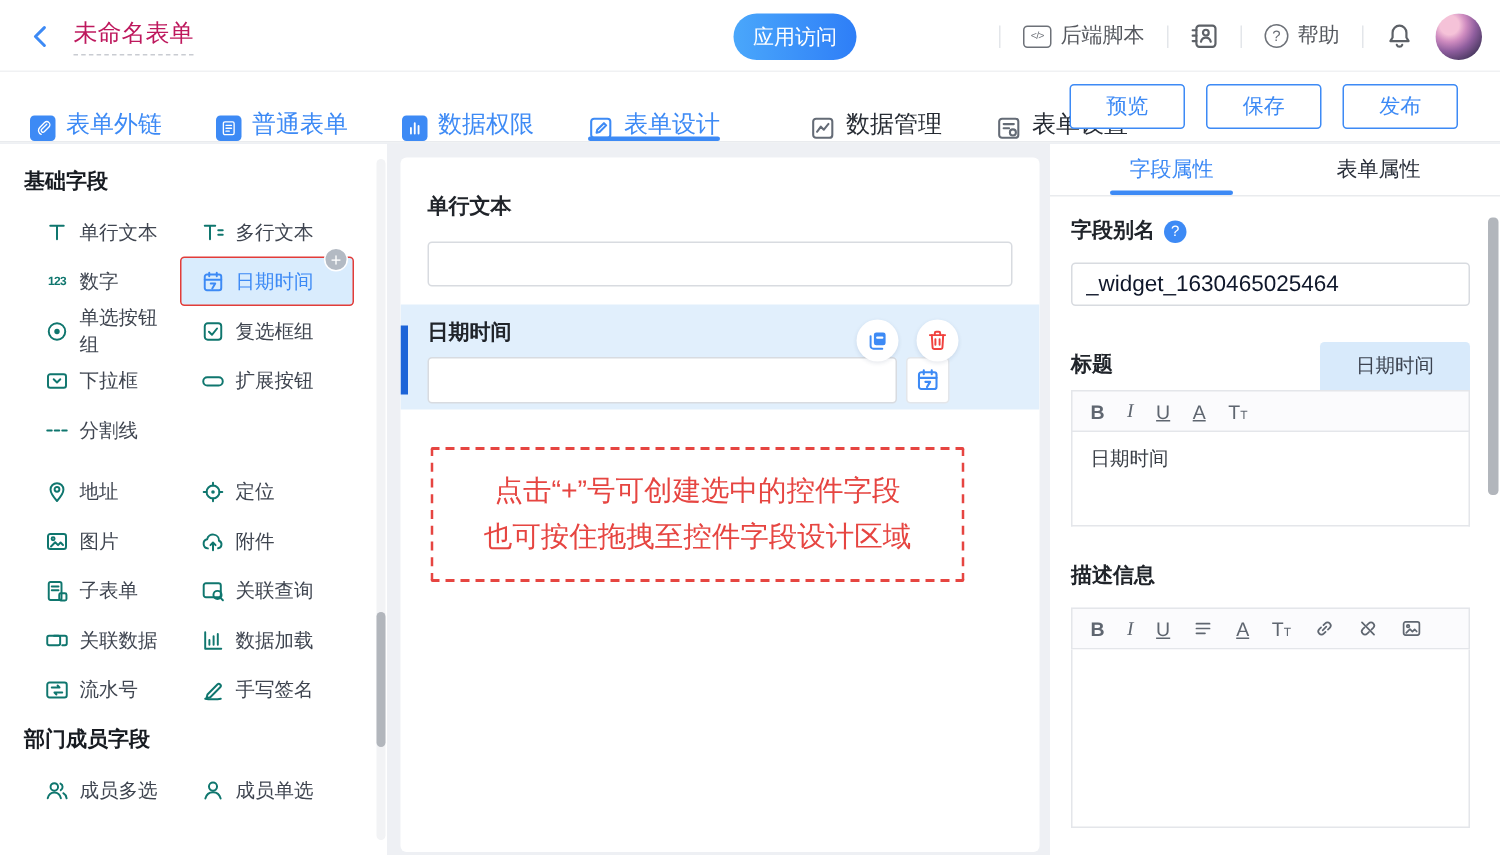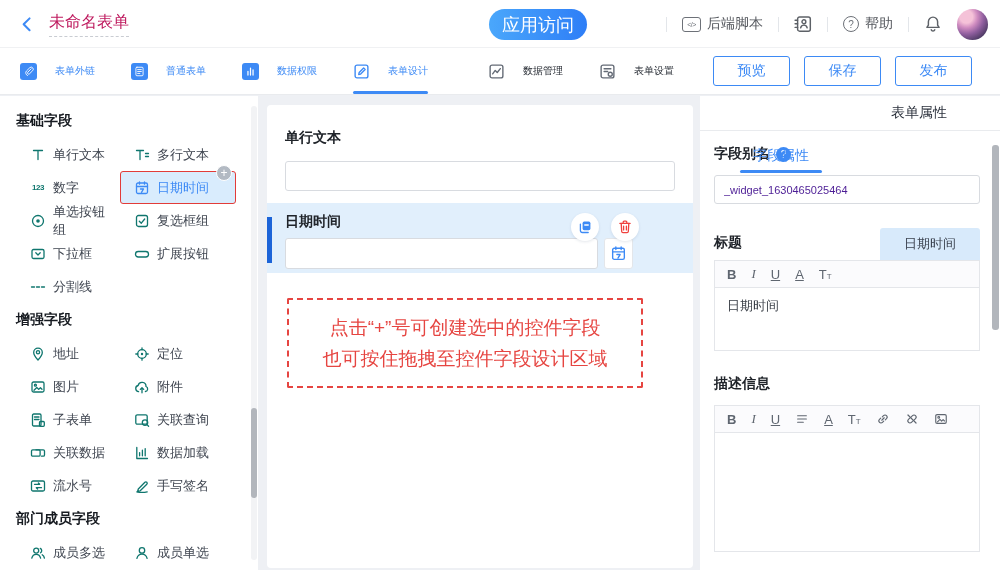--- a/index.html
+++ b/index.html
@@ -6,37 +6,37 @@
   html,body { width:1000px; height:570px; overflow:hidden; }
   body { font-family:"Liberation Sans","DejaVu Sans",sans-serif; background:#eef0f4; position:relative; color:#333; }
   svg { display:block; }
 
   
   .topbar { position:absolute; left:0; top:0; width:1000px; height:48px; background:#fff; border-bottom:1px solid #f0f1f3; z-index:5; }
   .tb-left { position:absolute; left:18px; top:0; height:48px; display:flex; align-items:center; gap:13px; }
   .back-ic { width:18px; height:18px; color:#3d8af5; cursor:pointer; }
   .doc-title { font-size:16px; color:#be185d; padding-bottom:3px; border-bottom:1px dashed #c9ccd2; }
   .access-btn { position:absolute; left:489px; top:9px; height:31px; padding:0 13px; border:none; border-radius:16px;
-    background:linear-gradient(90deg,#4aa7fb,#2e7ef7); color:#fff; font-size:18px; display:flex; align-items:center; cursor:pointer; }
+    background:linear-gradient(90deg,#4aa7fb,#2e7ef7); color:#fff; font-size:14px; display:flex; align-items:center; cursor:pointer; }
   .tb-right { position:absolute; right:12px; top:0; height:48px; display:flex; align-items:center; gap:15px; }
   .tb-item { display:flex; align-items:center; gap:6px; font-size:14px; color:#55585e; cursor:pointer; }
   .tb-div { width:1px; height:15px; background:#e3e6ea; }
   .codebox { width:19px; height:15px; border:1.2px solid #6d7178; border-radius:3px; font-size:7px; color:#6d7178;
     display:flex; align-items:center; justify-content:center; letter-spacing:-0.5px; }
   .qmark { width:16px; height:16px; border:1.2px solid #6d7178; border-radius:50%; font-size:10px; color:#6d7178;
     display:flex; align-items:center; justify-content:center; }
   .tb-ic { width:18px; height:18px; color:#5d6167; }
   .avatar { width:31px; height:31px; border-radius:50%; cursor:pointer;
     background:radial-gradient(circle at 30% 25%, #f5c2d8 0 20%, #cf8cc0 35%, #8f5e9e 55%, #4c3a63 80%),
                linear-gradient(135deg,#9fd8e8,#d06fa8); }
 
   
   .navbar { position:absolute; left:0; top:48px; width:1000px; height:47px; background:#fff; border-bottom:1px solid #e9ebee; z-index:4; }
   .nav-tabs { position:absolute; left:20px; top:0; height:100%; display:flex; align-items:center; gap:36px; }
-  .nav-tab { position:relative; height:100%; display:flex; align-items:center; gap:18px; font-size:10px; cursor:pointer; }
+  .nav-tab { position:relative; height:100%; display:flex; align-items:flex-end; gap:7px; font-size:16px; cursor:pointer; }
   .nav-tab.filled .ntxt, .nav-tab.active .ntxt { color:#3d8af5; }
   .nav-tab.plain .ntxt { color:#262b33; }
   .nav-tab.active::after { content:''; position:absolute; left:0; right:0; bottom:0; height:3px; background:#3d8af5; border-radius:2px; }
   .nav-tab.active { margin-right:24px; }
   .nic { width:17px; height:17px; display:flex; align-items:center; justify-content:center; }
   .nic.nf { background:#3d8af5; border-radius:3px; color:#fff; padding:3px; }
   .nav-tab.active .nic { color:#3d8af5; }
   .nav-tab.plain .nic { color:#646b76; }
   .actions { position:absolute; right:28px; top:8px; display:flex; gap:14px; }
   .act-btn { width:77px; height:30px; background:#fff; border:1px solid #3d8af5; border-radius:3px; color:#3d8af5;
@@ -75,28 +75,28 @@
   .circ span { width:16px; height:16px; display:block; }
   .circ.copy { right:94px; color:#3d8af5; }
   .circ.del { right:54px; color:#f0413e; }
   .hint-box { position:absolute; left:20px; top:193px; width:356px; height:90px; border:2px dashed #e64541; border-radius:2px;
     display:flex; flex-direction:column; align-items:center; justify-content:center; color:#e64541; font-size:19px; line-height:31px; }
 
   
   .panel { position:absolute; left:700px; top:96px; width:300px; bottom:0; background:#fff; }
   .p-tabs { height:35px; border-bottom:1px solid #e9ebee; display:flex; justify-content:center; gap:74px; }
   .p-tab { position:relative; height:100%; display:flex; align-items:center; font-size:14px; color:#2b313c; cursor:pointer; padding:0 4px; }
-  .p-tab.on { color:#3d8af5;margin-top:43px; }
+  .p-tab.on { color:#3d8af5; }
   .p-tab.on::after { content:''; position:absolute; left:-9px; right:-9px; bottom:0; height:3px; background:#3d8af5; border-radius:2px; }
   .p-body { padding:14px 20px 0 14px; }
   .p-lab { font-size:14px; font-weight:bold; color:#20242a; display:flex; align-items:center; gap:6px; }
   .q-badge { width:15px; height:15px; border-radius:50%; background:#3d8af5; color:#fff; font-size:10px; font-weight:normal;
     display:flex; align-items:center; justify-content:center; cursor:pointer; }
   .p-input { margin-top:12px; width:266px; height:29px; border:1px solid #d8dbe0; border-radius:3px; padding:0 9px;
-    font-size:11px; color:#4c1d95; outline:none; font-family:inherit; background:#fff; }
+    font-size:15px; color:#0f172a; outline:none; font-family:inherit; background:#fff; }
   .title-row { position:relative; height:34px; margin-top:22px; }
   .title-row .p-lab { position:absolute; left:0; bottom:8px; }
   .t-badge { position:absolute; right:0; bottom:0; width:100px; height:32px; background:#d8eafb; border-radius:3px 3px 0 0;
     display:flex; align-items:center; justify-content:center; font-size:13px; color:#3c4350; }
   .ed-toolbar { width:266px; height:28px; background:#fbfbfd; border:1px solid #e4e6ea; display:flex; align-items:center;
     gap:15px; padding:0 12px; color:#5f6670; font-size:13px; }
   .ed-toolbar .tool { cursor:pointer; display:flex; align-items:center; }
   .ed-toolbar i { font-family:"Liberation Serif",serif; }
   .ul { text-decoration:underline; }
   .fs span { font-size:8px; }
@@ -289,21 +289,20 @@
         </div>
         <div class="si">
           <span class="fi">
             <svg viewBox="0 0 16 16" fill="none" stroke="currentColor" stroke-width="1.3" stroke-linecap="round" stroke-linejoin="round" style="width:100%;height:100%">
               <path d="M1.5 8h3M6.5 8h3M11.5 8h3"></path>
             </svg>
           </span>
           <span>分割线</span>
         </div>
       </div>
-      <div class="sec-h">增强字段</div>
       <div class="sec-items">
         <div class="si">
           <span class="fi">
             <svg viewBox="0 0 16 16" fill="none" stroke="currentColor" stroke-width="1.3" stroke-linecap="round" stroke-linejoin="round" style="width:100%;height:100%">
               <path d="M8 14c2.9-3.2 4.3-5.6 4.3-7.6a4.3 4.3 0 1 0-8.6 0C3.7 8.4 5.1 10.8 8 14z"></path>
               <circle cx="8" cy="6.2" r="1.6"></circle>
             </svg>
           </span>
           <span>地址</span>
         </div>

